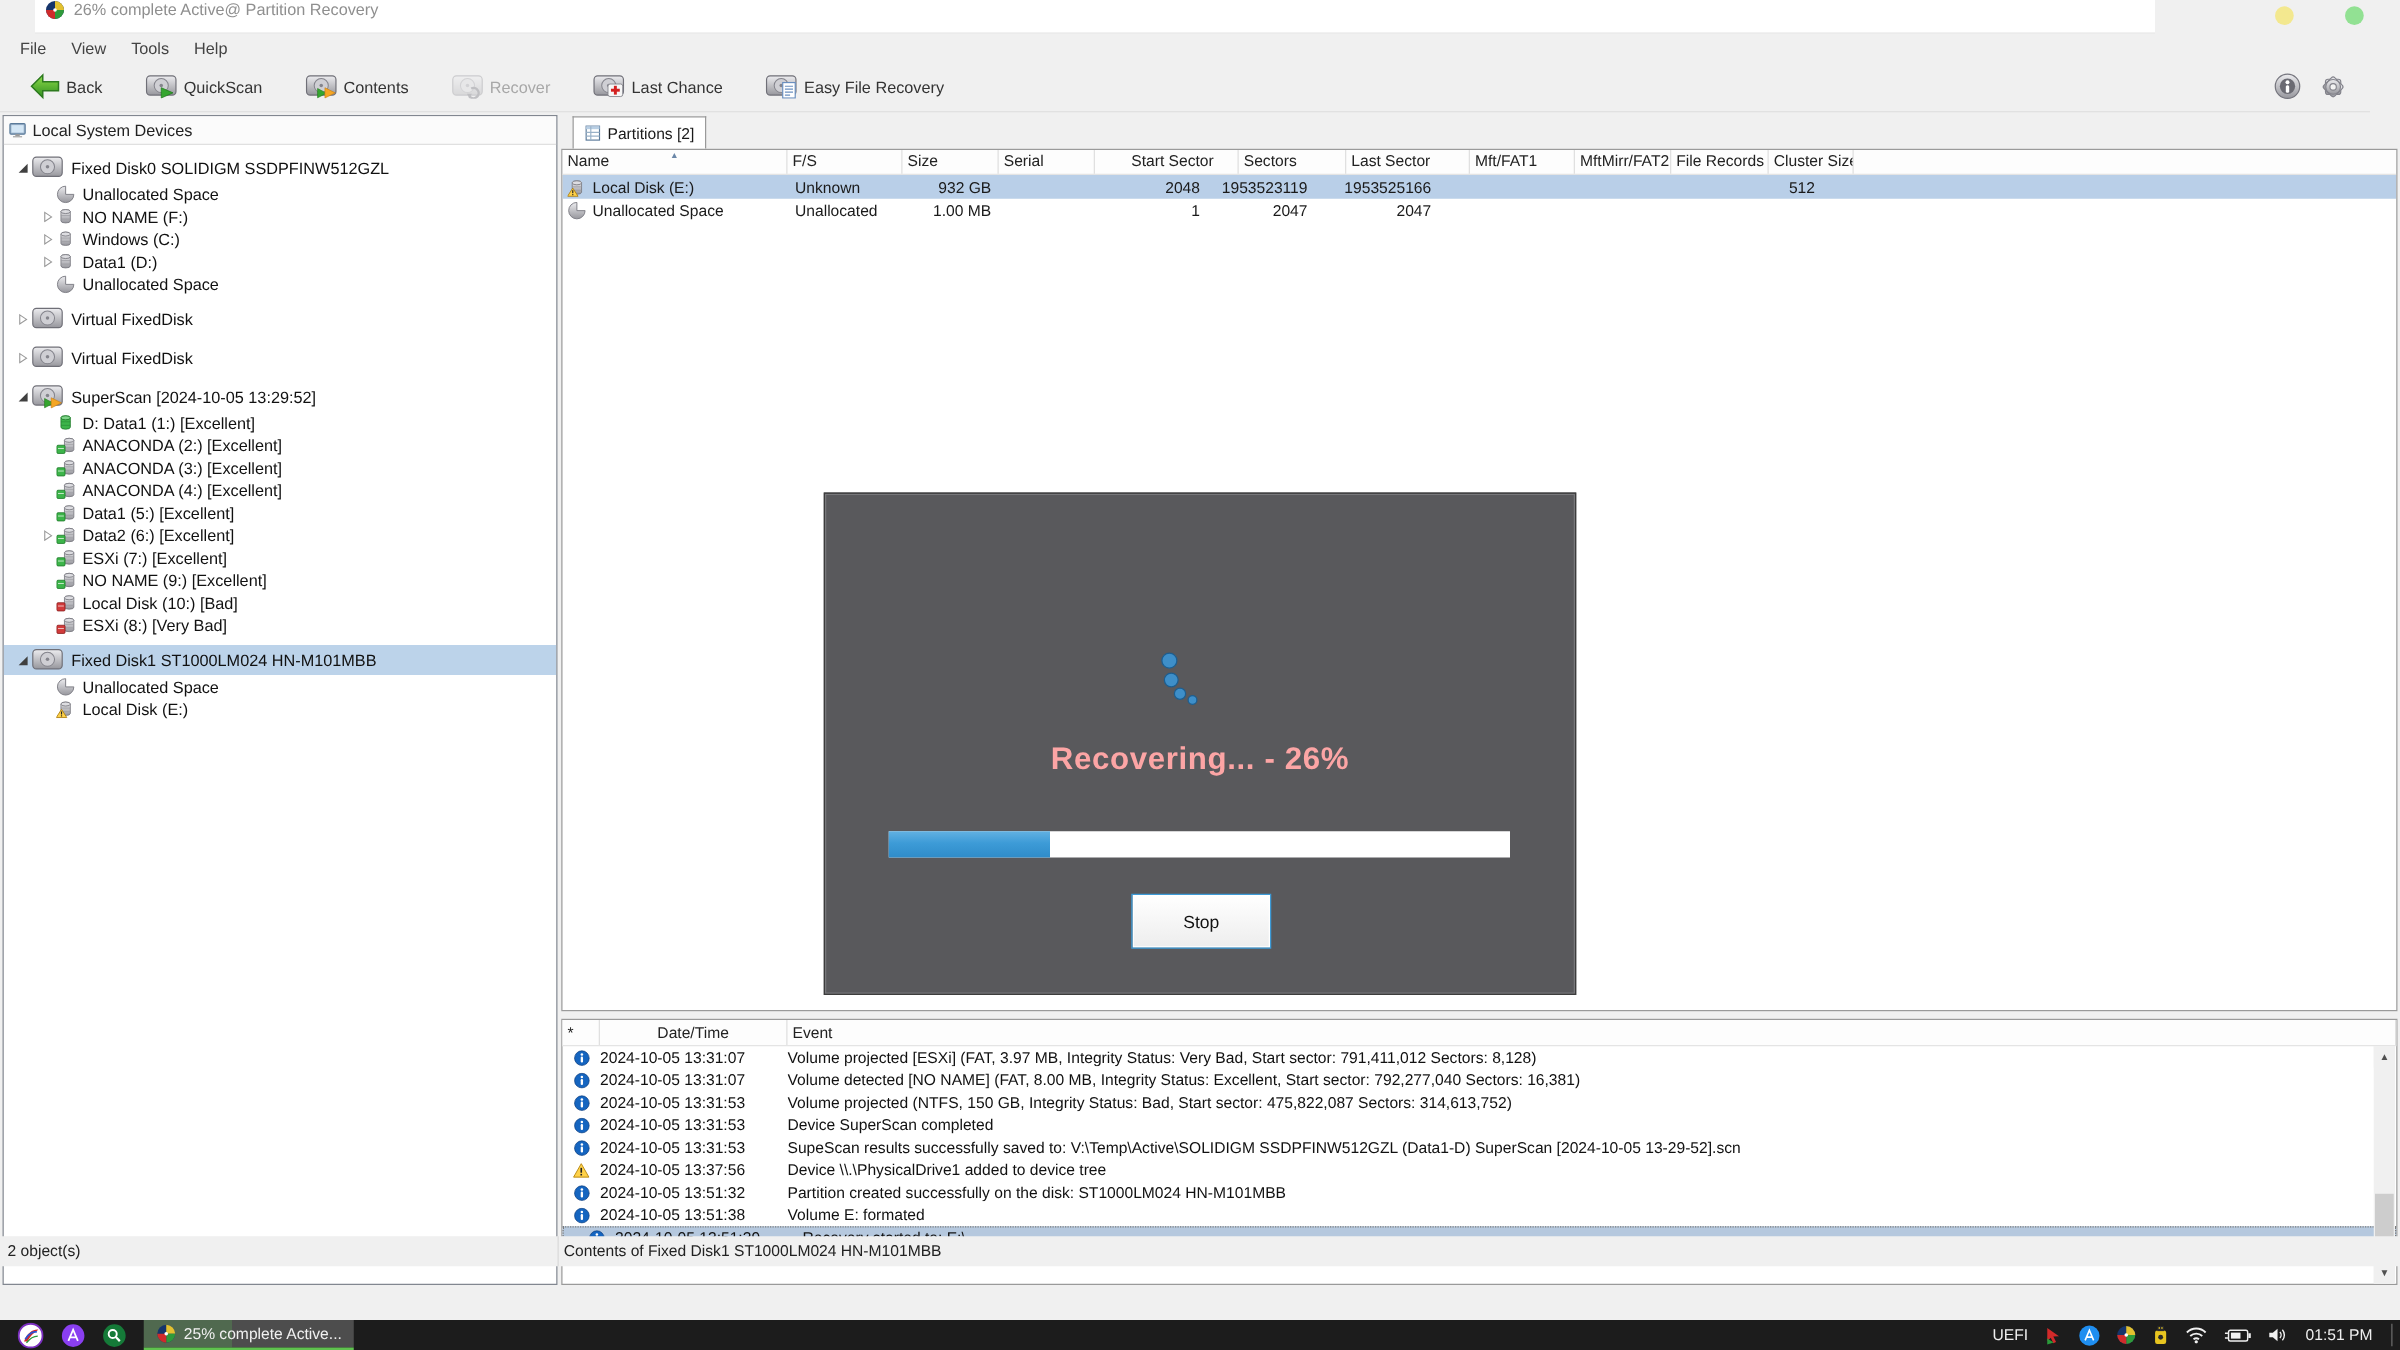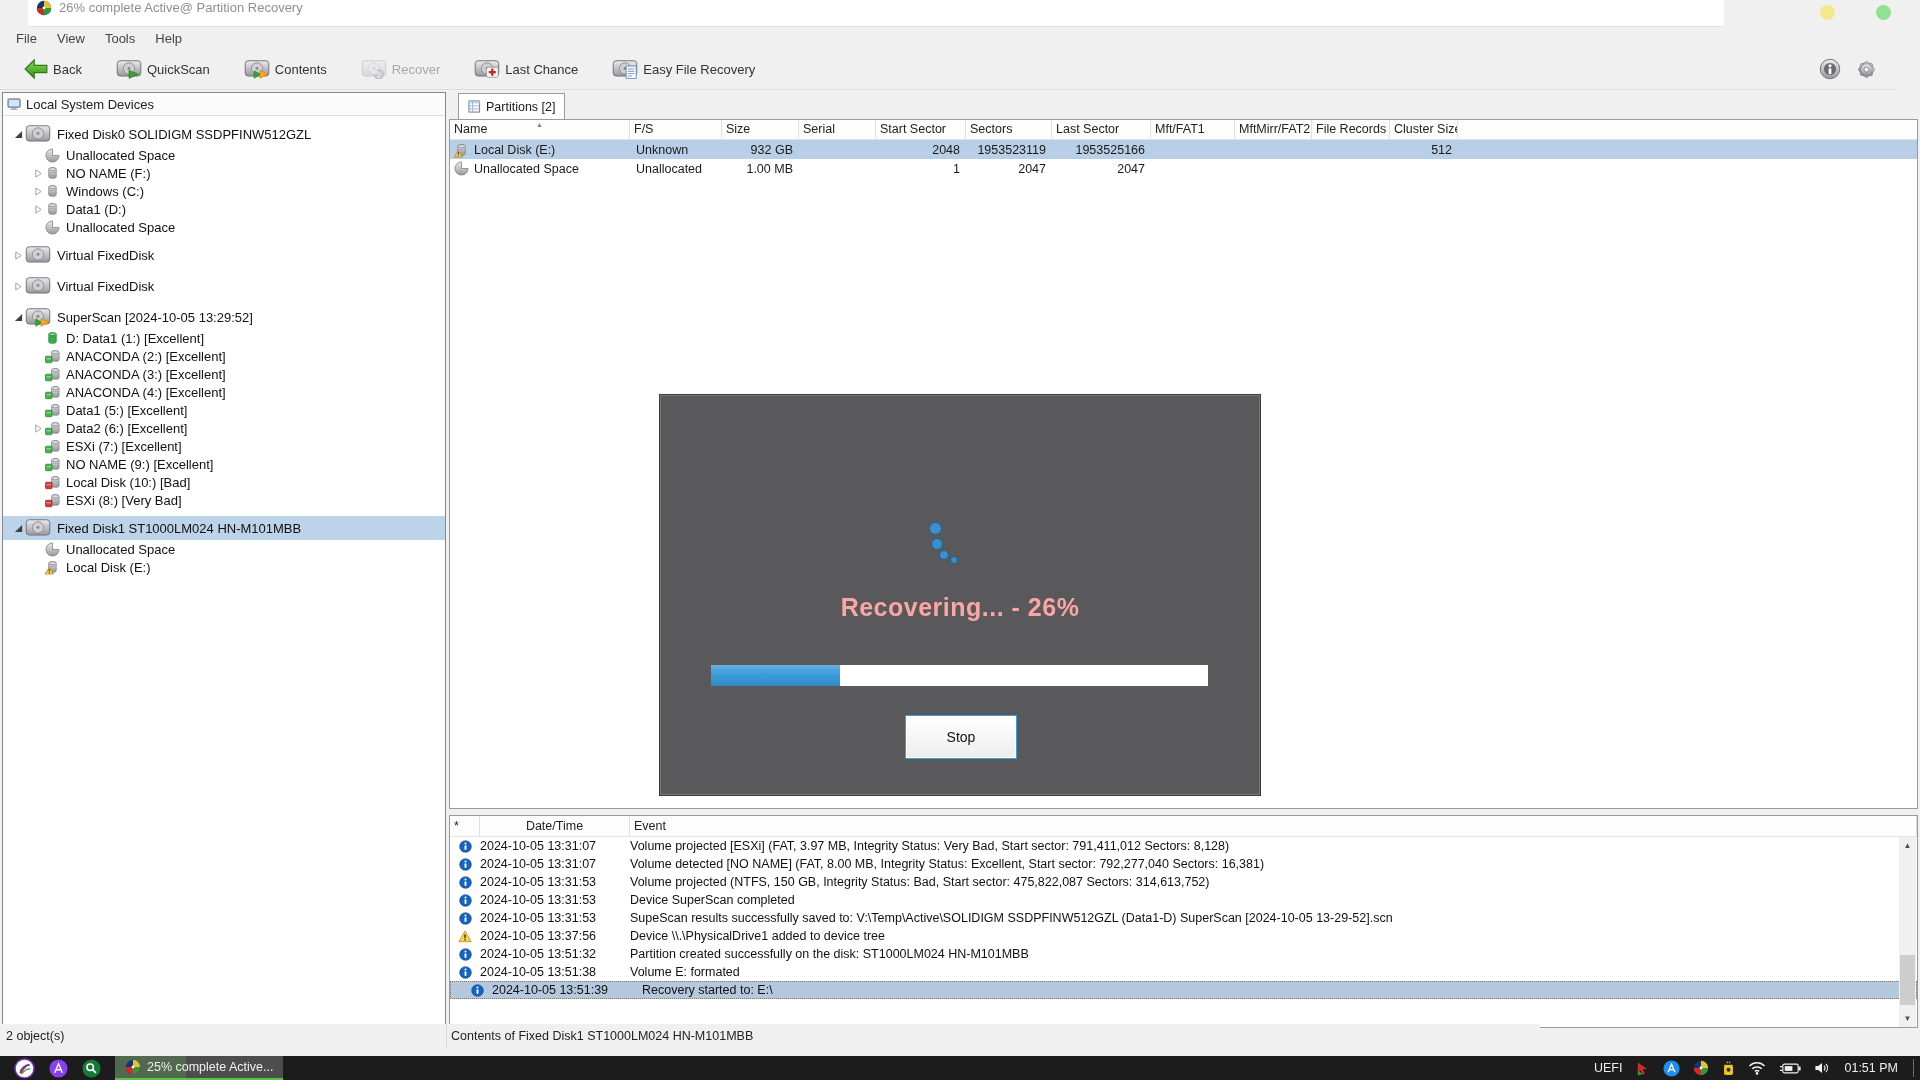--- a/index.html
+++ b/index.html
@@ -77,21 +77,21 @@
   .log-row{display:flex;align-items:center;height:18px;font-size:12.5px;white-space:nowrap;}
   .log-row.sel{background:#b5c8de;outline:1px dotted #7a7a7a;outline-offset:-1px;padding-left:12px;}
   .lg-ico{width:30px;flex:0 0 auto;display:flex;justify-content:center;}
   .lg-dt{width:150px;flex:0 0 auto;color:#111;}
   .lg-ev{flex:1;color:#111;overflow:hidden;}
   #log-scroll{position:absolute;right:1px;top:21px;width:17px;height:190px;background:#f0f0f0;}
   #log-scroll .arr{position:absolute;left:0;width:17px;height:17px;display:flex;align-items:center;
                    justify-content:center;font-size:8px;color:#505050;background:#f0f0f0;}
   #log-thumb{position:absolute;left:1px;width:15px;background:#cdcdcd;}
   
-  #statusbar{position:absolute;left:0;top:1024px;width:1540px;height:24px;background:#f0f0f0;
+  #statusbar{position:absolute;left:0;top:989px;width:1920px;height:24px;background:#f0f0f0;
              display:flex;align-items:center;font-size:12.5px;color:#222;}
   #sb-left{width:447px;padding-left:6px;box-sizing:border-box;border-right:1px solid #d9d9d9;height:100%;
            display:flex;align-items:center;}
   #sb-right{padding-left:4px;}
   
   #taskbar{position:absolute;left:0;top:1056px;width:1920px;height:24px;background:#1c1c1c;
            display:flex;align-items:center;color:#fff;}
   .tk-ico{margin-left:14px;display:flex;align-items:center;}
   #task-app{margin-left:14px;height:24px;display:flex;align-items:center;gap:6px;padding:0 10px;
             background:linear-gradient(90deg,#50694f 0 42%,#4d4d4d 42%);border-bottom:2px solid #5fc24e;
@@ -916,21 +916,21 @@
           <span>Partitions [2]</span>
         </div>
       </div>
 
       <div id="table-wrap">
         <div id="table-header">
           <span class="th" style="width: 180px;">Name</span>
             <span class="th" style="width: 92px;">F/S</span>
             <span class="th" style="width: 77px;">Size</span>
             <span class="th" style="width: 77px;">Serial</span>
-            <span class="th" style="width: 90px;">Start Sector</span>
+            <span class="th" style="width: 90px; margin-left: 25px;">Start Sector</span>
             <span class="th" style="width: 86px;">Sectors</span>
             <span class="th" style="width: 99px;">Last Sector</span>
             <span class="th" style="width: 84px;">Mft/FAT1</span>
             <span class="th" style="width: 77px;">MftMirr/FAT2</span>
             <span class="th" style="width: 78px;">File Records</span>
             <span class="th" style="width: 68px;">Cluster Size</span>
             <span id="sort-arrow">▲</span>
         </div>
         <div id="table-rows">
             <div class="trow sel">

